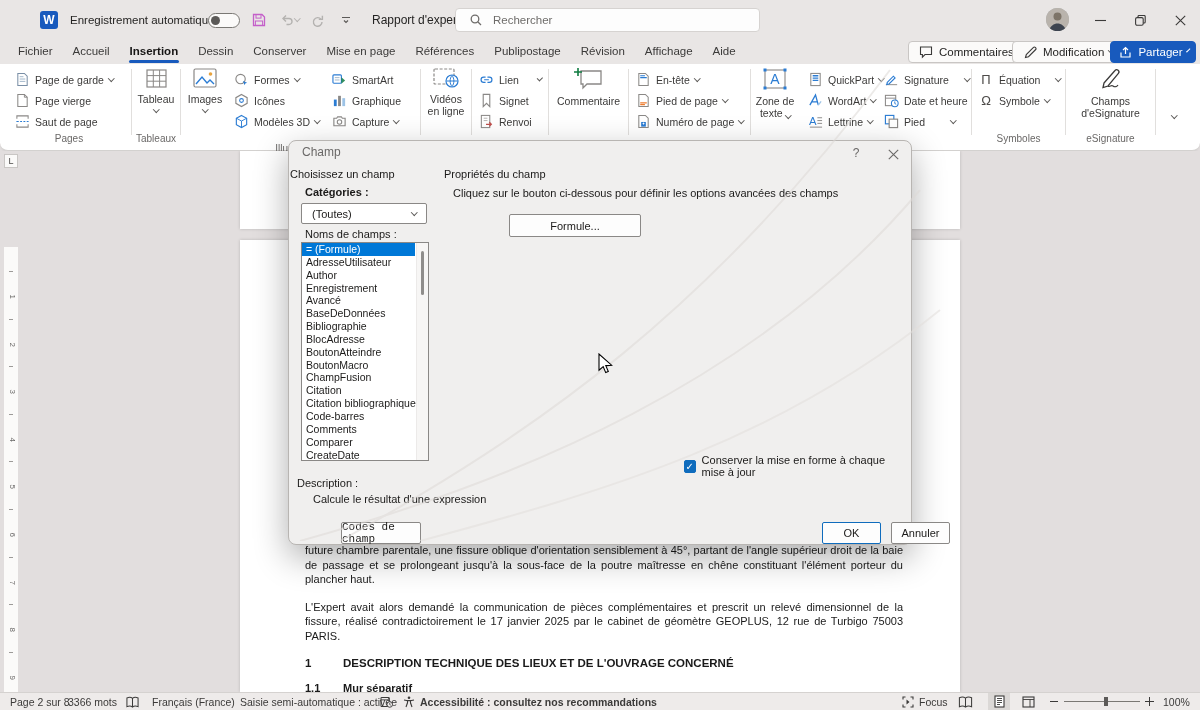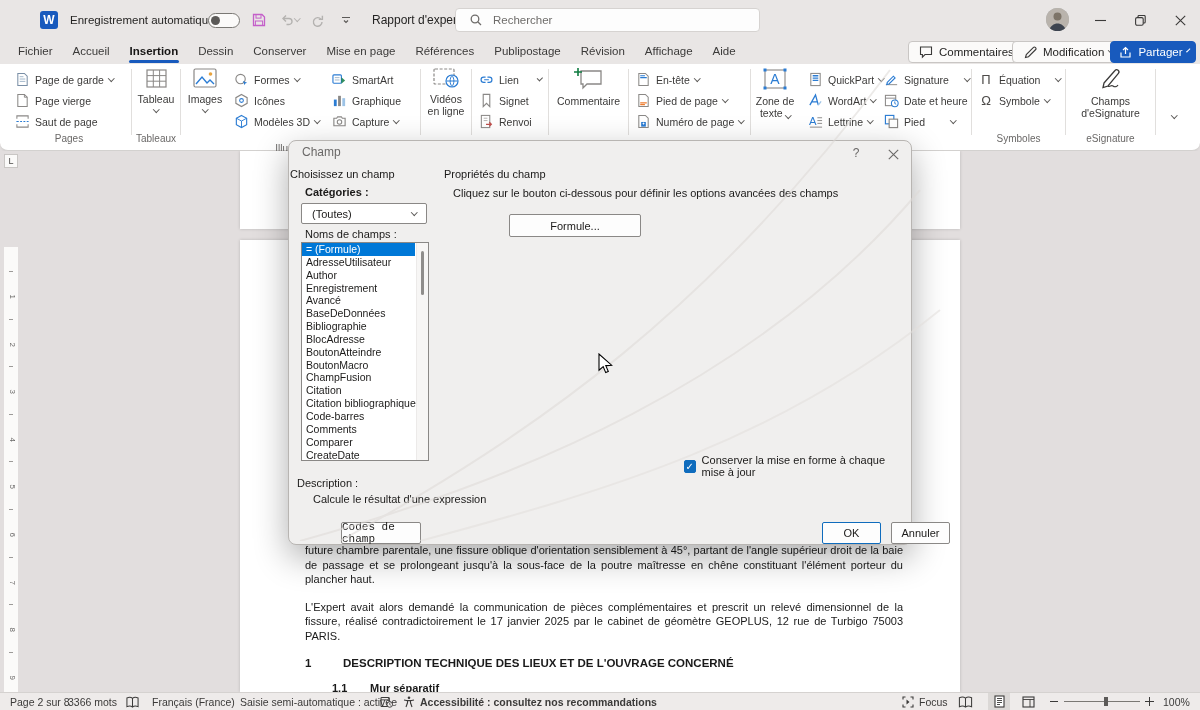--- a/index.html
+++ b/index.html
@@ -57,21 +57,21 @@
   #vruler { position:absolute; left:4px; top:0; width:14px; height:541px; }
   #vruler .band { position:absolute; left:0; top:96px; bottom:0; width:14px; background:#fbfaf9; }
   #tab-selector { position:absolute; left:0px; top:3px; width:14px; height:14px; background:#fbfaf9; border:1px solid #c9c6c4; font-size:9px; color:#4d4b49; display:flex; align-items:center; justify-content:center; }
   .rnum { position:absolute; left:3px; width:10px; font-size:8px; color:#6a6867; transform:rotate(90deg); }
   .rdash { position:absolute; left:5px; width:4px; height:1px; background:#9c9a98; }
   #doctext { position:absolute; left:305px; top:392px; width:598px; font-size:11px; line-height:14.5px; color:#1a1a1a; text-align:justify; }
   #doctext p { margin-bottom:13px; }
   .hrow { display:flex; font-weight:bold; }
   .hrow .hnum { width:38px; flex:0 0 38px; }
   #heading1 { margin-top:7px; font-size:11.5px; }
-  #heading2 { margin-top:10px; font-size:11px;margin-left:27px; }
+  #heading2 { margin-top:10px; font-size:11px; }
 
   
   #watermark { position:absolute; left:280px; top:10px; width:680px; height:531px; pointer-events:none; z-index:60; opacity:.55; }
 
   
   #dialog { position:absolute; left:288px; top:140px; width:624px; height:405px; background:#f0efee; border:1px solid #b8b5b2; border-radius:8px; box-shadow:0 12px 34px rgba(0,0,0,.32); z-index:50; font-size:11px; color:#1b1a19; }
   #dlg-title { position:absolute; left:13px; top:4px; font-size:12px; color:#6a6867; }
   #dlg-help { position:absolute; left:558px; top:3px; width:18px; height:18px; text-align:center; line-height:18px; color:#6a6867; font-size:12px; }
   #dlg-close { position:absolute; left:595px; top:4px; width:18px; height:18px; display:flex; align-items:center; justify-content:center; }
   #choose-label { position:absolute; left:1px; top:27px; }

